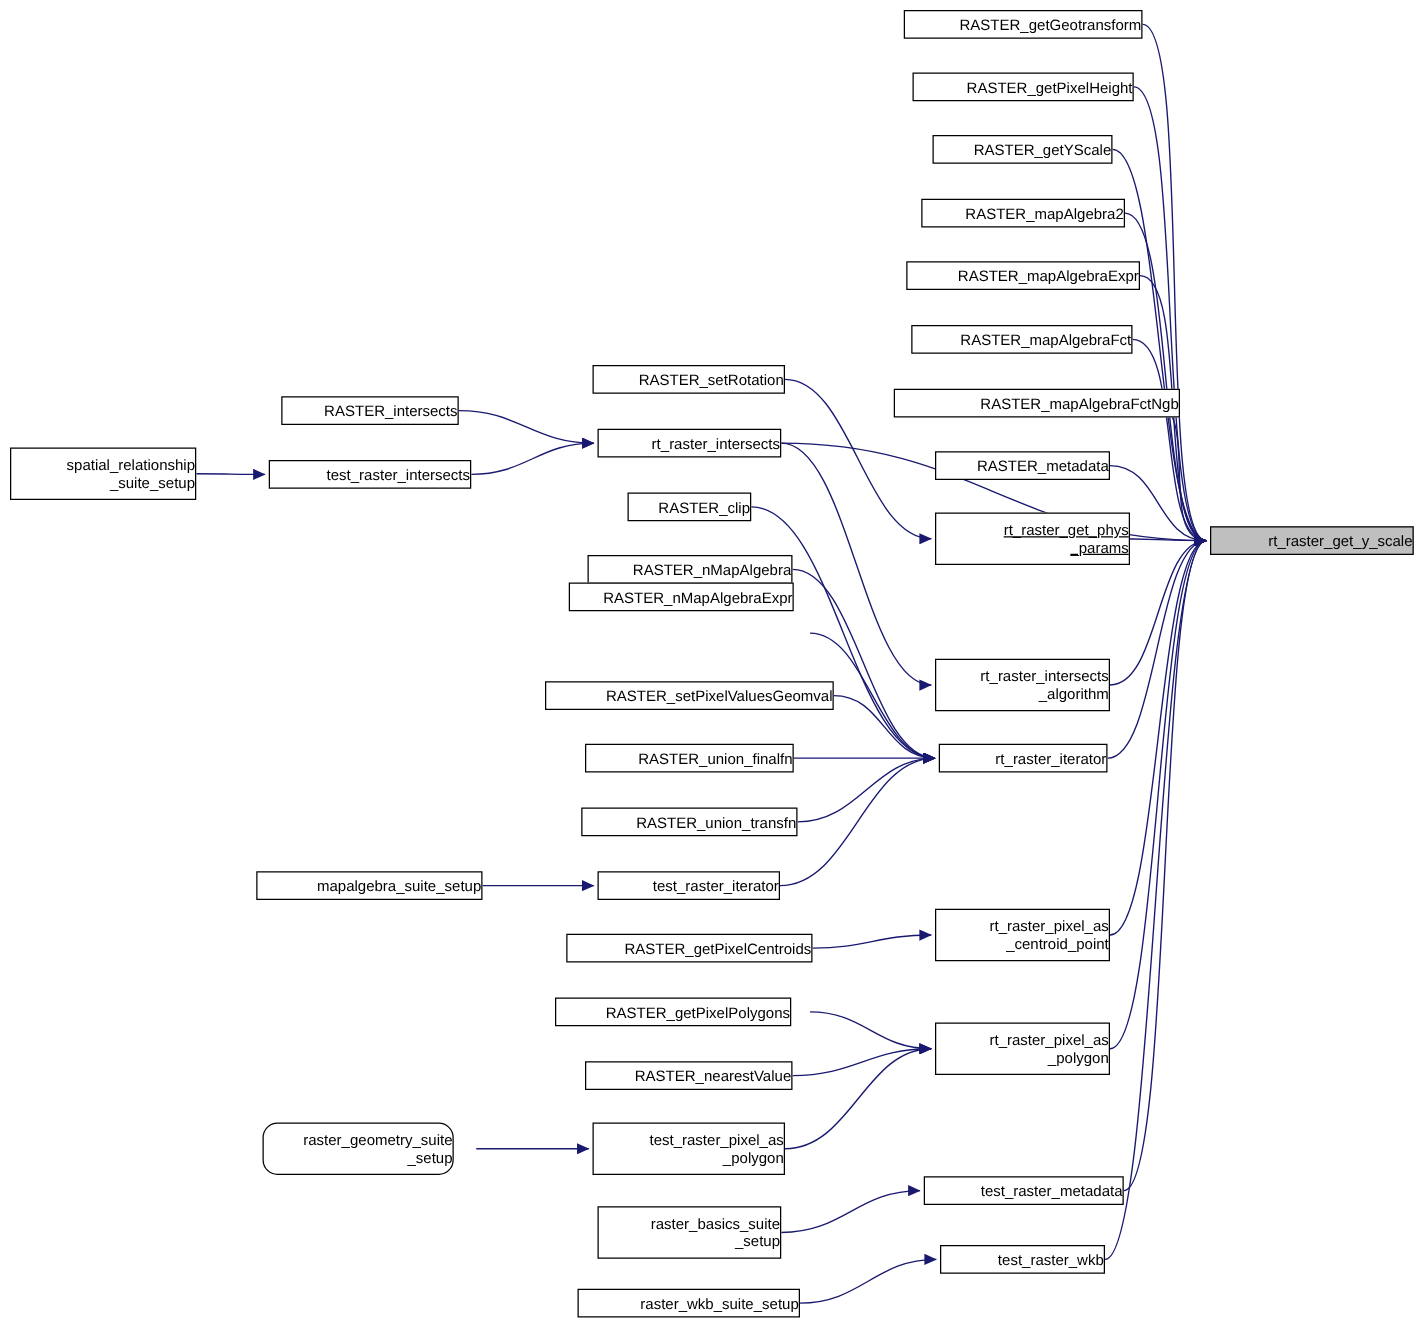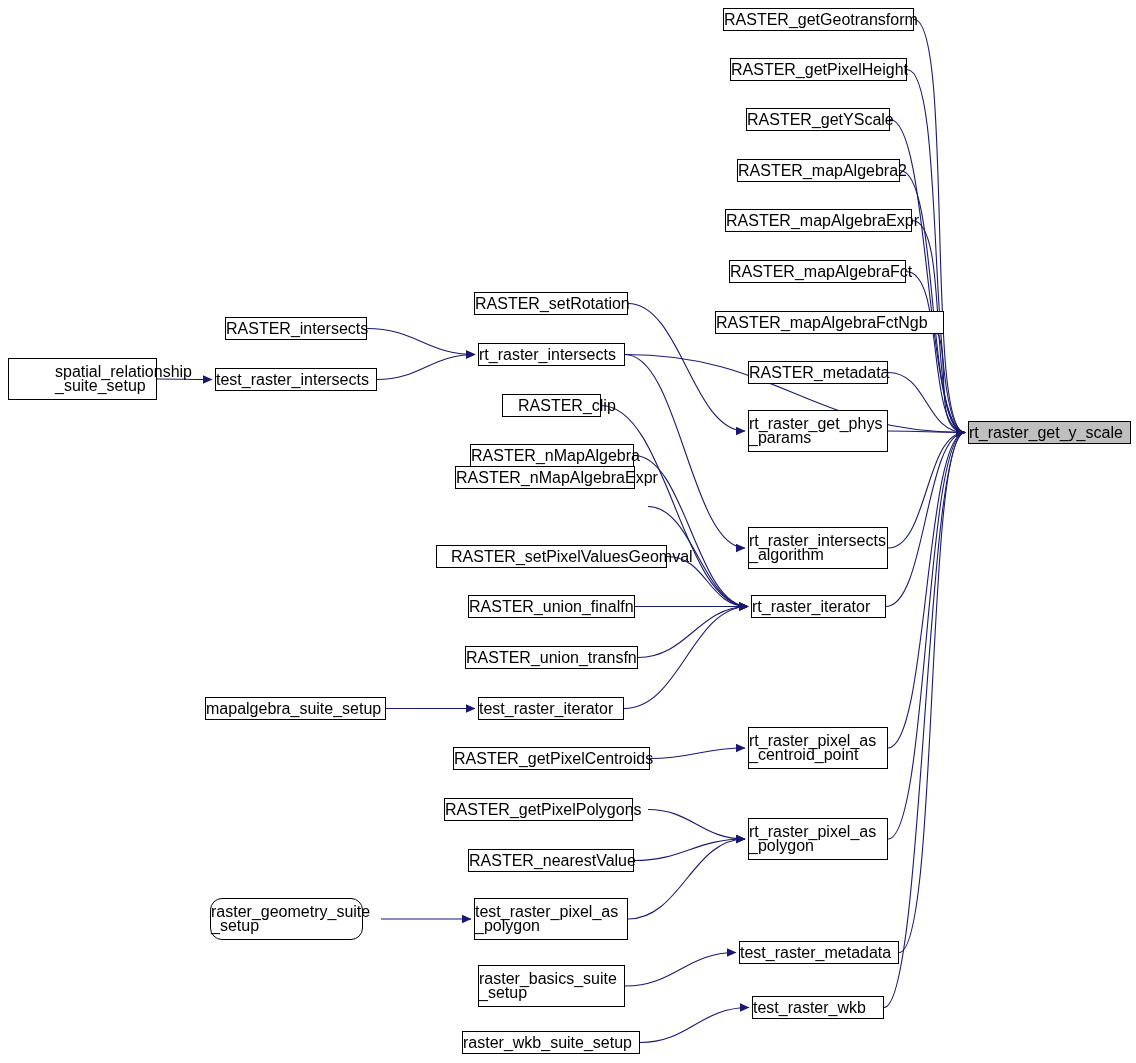--- a/index.html
+++ b/index.html
@@ -27,23 +27,23 @@
     stroke:var(--edge-color);
     stroke-width:1.1px;
   }
   .node{
     position:absolute;
     box-sizing:border-box;
     border:1px solid var(--node-border);
     background:var(--node-fill);
     display:flex;
     flex-direction:column;
-    align-items:flex-start;
+    align-items:flex-end;
     justify-content:center;
-    font-size:16px;
+    font-size:12px;
     line-height:14px;
     color:#000000;
     white-space:nowrap;
     cursor:pointer;
   }
   .node.target{
     background:var(--target-fill);
     cursor:default;
   }
 </style>
@@ -175,21 +175,21 @@
     </div>
     <div class="node" style="left: 729px; top: 260px; width: 177px; height: 23px;">
       <span>RASTER_mapAlgebraFct</span>
     </div>
     <div class="node" style="left: 715px; top: 311px; width: 229px; height: 23px;">
       <span>RASTER_mapAlgebraFctNgb</span>
     </div>
     <div class="node" style="left: 748px; top: 361px; width: 140px; height: 23px;">
       <span>RASTER_metadata</span>
     </div>
-    <div class="node" style="left: 748px; top: 410px; width: 140px; height: 42px;">
+    <div class="node" style="left: 748px; top: 410px; width: 156px; height: 42px; text-decoration: underline;">
       <span>rt_raster_get_phys</span>
       <span>_params</span>
     </div>
     <div class="node" style="left: 748px; top: 527px; width: 140px; height: 42px;">
       <span>rt_raster_intersects</span>
       <span>_algorithm</span>
     </div>
     <div class="node" style="left: 751px; top: 595px; width: 135px; height: 23px;">
       <span>rt_raster_iterator</span>
     </div>

